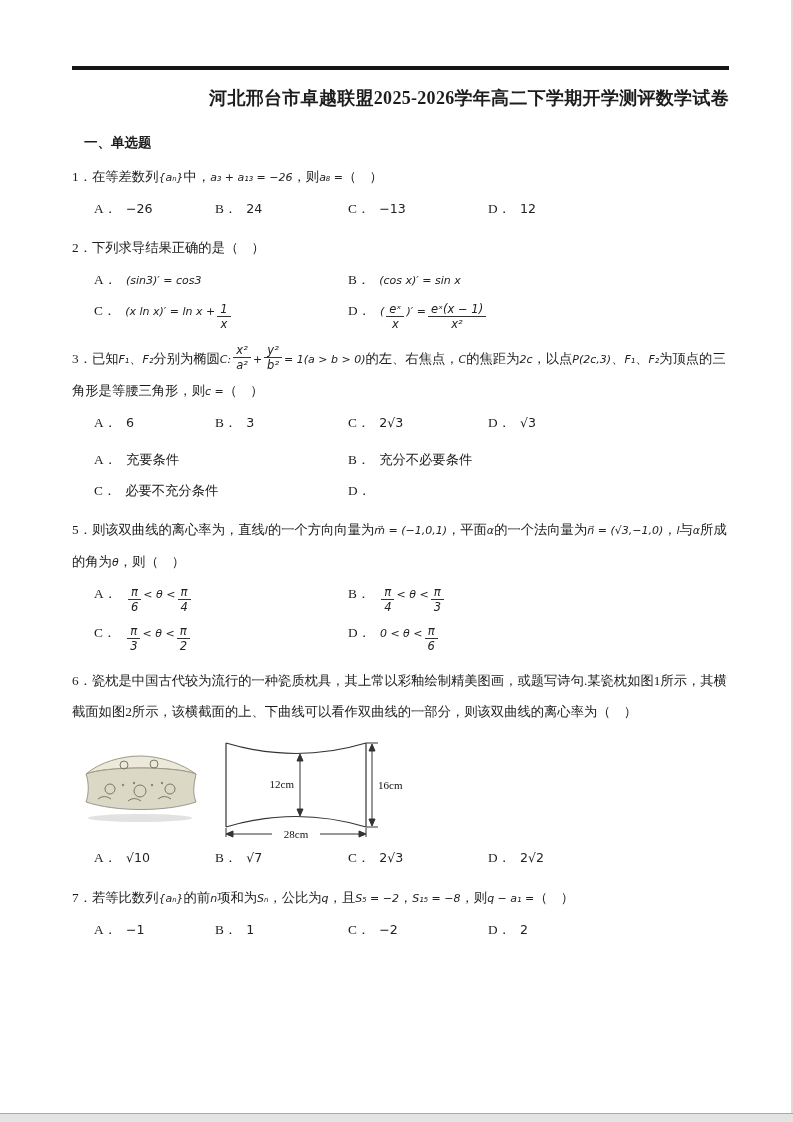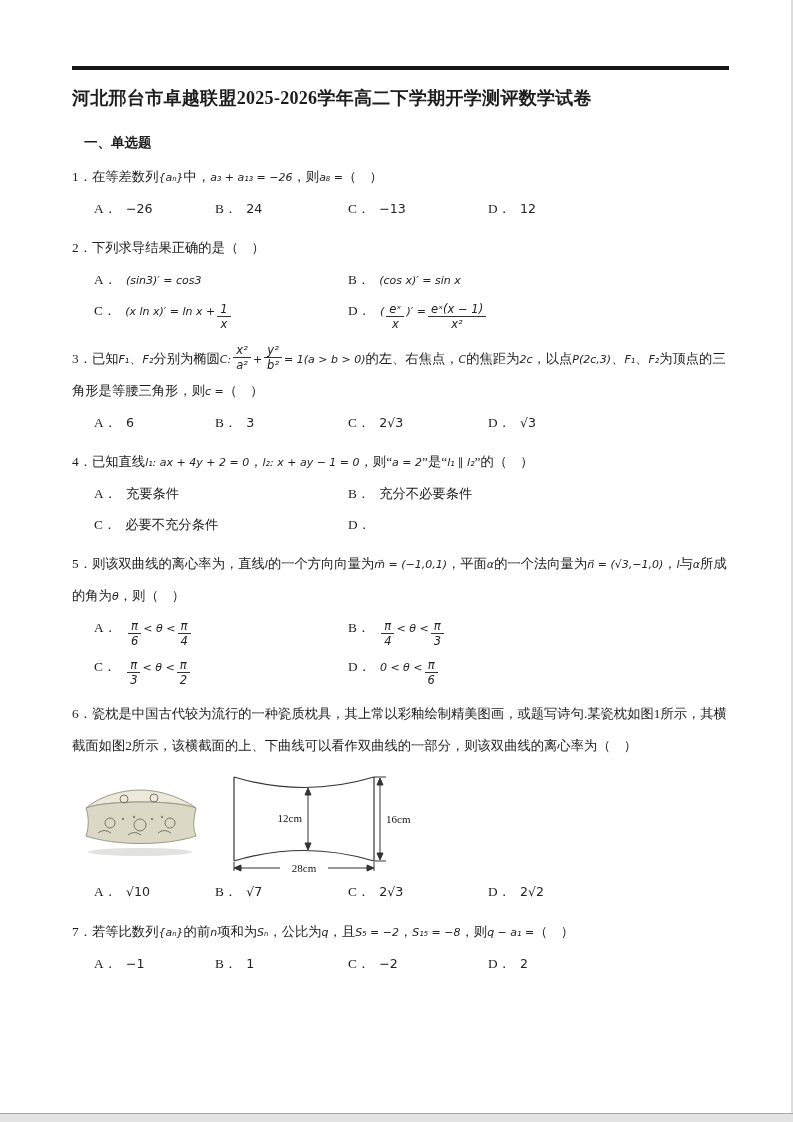--- a/index.html
+++ b/index.html
@@ -2,39 +2,39 @@
 <html><head>
 <meta charset="utf-8">
 <style>
   html,body{margin:0;padding:0;}
   body{
     width:793px;height:1122px;background:#ffffff;overflow:hidden;
     font-family:"Liberation Serif","DejaVu Serif",serif;color:#1c1c1c;position:relative;
   }
   .page{box-sizing:border-box;width:793px;height:1122px;padding:66px 64px 0 72px;position:relative;}
   .top-rule{height:4px;background:#161616;width:100%;}
-  .title{font-size:18px;font-weight:700;text-align:left;margin:16px 0 8px 0;letter-spacing:.3px;}
+  .title{font-size:18px;font-weight:700;text-align:right;margin:16px 0 8px 0;letter-spacing:.3px;}
   .section{font-size:13.5px;font-weight:700;margin-top:24px;margin-left:12px;}
   .q{margin-top:9px;font-size:13.3px;}
   .stem{margin:2px 0;line-height:2.4;}
   .opts{display:flex;padding-left:22px;line-height:2.15;margin:0 0 2px 0;align-items:baseline;flex-wrap:nowrap;}
   .opt{display:inline-flex;align-items:baseline;white-space:nowrap;}
   .opts4 .opt:nth-child(1){width:121px;}
   .opts4 .opt:nth-child(2){width:133px;}
   .opts4 .opt:nth-child(3){width:140px;}
   .opts2 .opt:nth-child(1){width:254px;}
   .lab{margin-right:9px;}
   .m{font-family:"DejaVu Sans","Liberation Sans",sans-serif;font-style:italic;font-size:11px;color:#222;}
   .vm{font-family:"DejaVu Sans","Liberation Sans",sans-serif;font-style:normal;font-size:12.6px;color:#222;text-align:center;}
   .frac{display:inline-flex;flex-direction:column;align-items:center;vertical-align:middle;
         line-height:1.25;font-size:11.5px;margin:0 2px;transform:translateY(-2px);
         font-family:"DejaVu Sans","Liberation Sans",sans-serif;font-style:italic;color:#222;}
   .frac .fn{padding:0 3px;border-bottom:1px solid #333;}
   .frac .fd{padding:0 3px;}
-  .figures{display:flex;align-items:flex-start;gap:22px;margin:10px 0 4px 4px;}
+  .figures{display:flex;align-items:flex-start;gap:14px;margin:10px 0 4px 4px;}
   svg text{font-family:"Liberation Serif","DejaVu Serif",serif;font-size:11px;fill:#111;}
   .edge-b{position:absolute;left:0;bottom:0;width:100%;height:8px;background:#e3e3e3;border-top:1px solid #a8a8a8;}
   .edge-r{position:absolute;top:0;right:0;width:2px;height:100%;background:#dcdcdc;}
 </style>
 </head>
 <body>
 
 <div class="page">
 
   <div class="top-rule"></div>
@@ -124,21 +124,20 @@
           <span class="vm">2√3</span>
         </span>
       <span class="opt">
           <span class="lab">D．</span>
           <span class="vm">√3</span>
         </span>
     </div>
   </div>
 
   <div class="q">
-    <p class="stem"><span class="no">4．</span><span>已知直线</span><span class="m">l₁: ax + 4y + 2 = 0</span><span>，</span><span class="m">l₂: x + ay − 1 = 0</span><span>，则“</span><span class="m">a = 2</span><span>”是“</span><span class="m">l₁ ∥ l₂</span><span>”的（　）</span></p>
     <div class="opts opts2">
       <span class="opt">
           <span class="lab">A．</span>
           <span>充要条件</span>
         </span>
       <span class="opt">
           <span class="lab">B．</span>
           <span>充分不必要条件</span>
         </span>
     </div>

